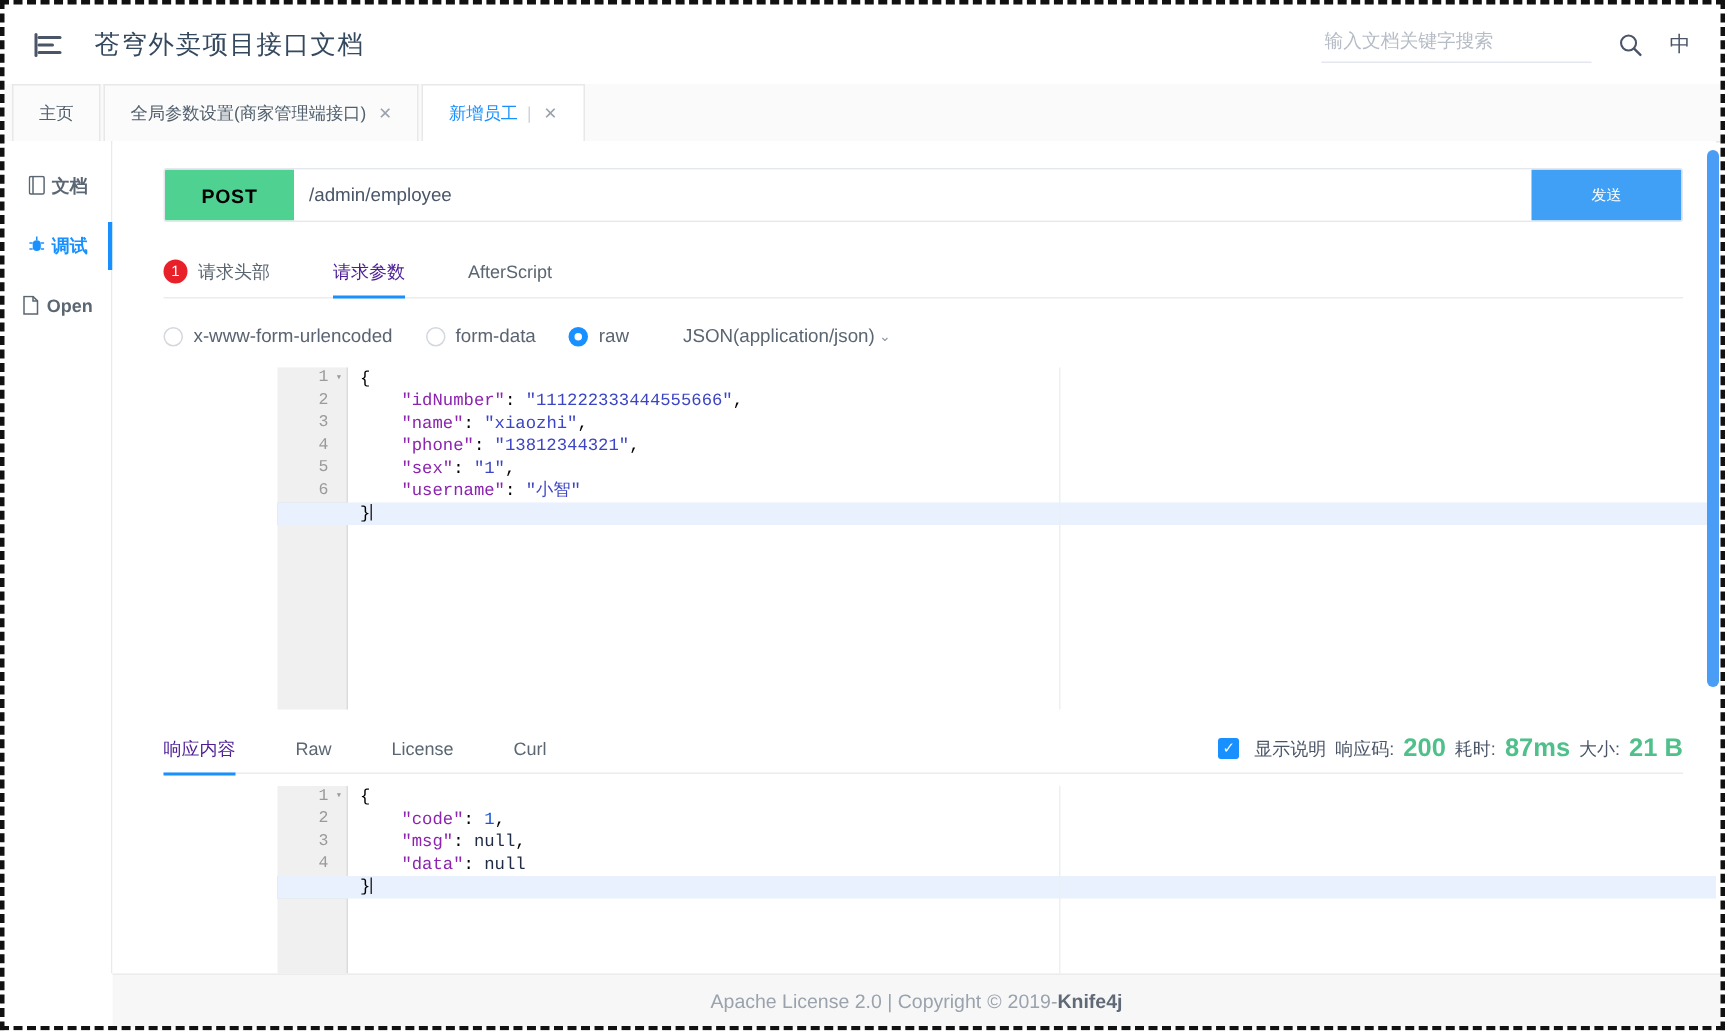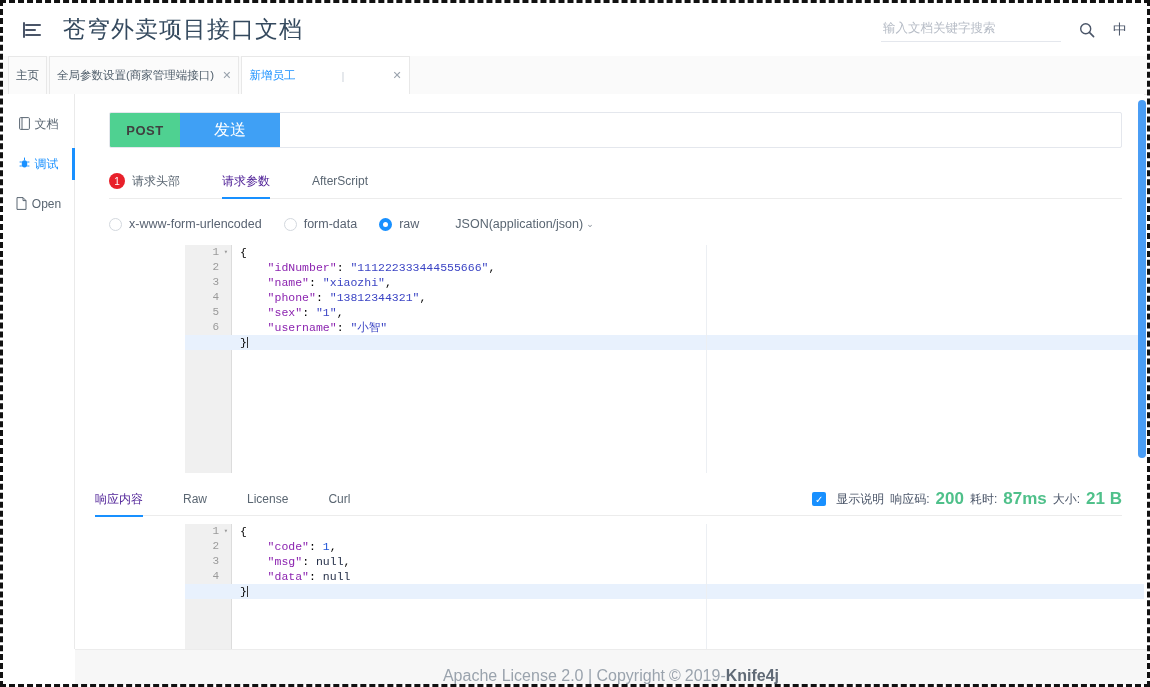--- a/index.html
+++ b/index.html
@@ -31,21 +31,21 @@
   .menu-icon{
     margin-left:20px;width:20px;height:20px;position:relative;
     cursor:pointer;color:#34495e;
   }
   .menu-icon span{position:absolute;left:2px;height:2px;background:#4a5568;border-radius:1px;}
   .menu-icon span:nth-child(1){top:4px;width:16px;}
   .menu-icon span:nth-child(2){top:9px;width:11px;}
   .menu-icon span:nth-child(3){top:14px;width:16px;}
   .menu-icon .bar-v{position:absolute;left:0;top:2px;width:2px;height:16px;background:#4a5568;border-radius:1px;}
   .app-title{
-    margin-left:20px;font-size:23px;color:#34495e;letter-spacing:1px;
+    margin-left:20px;font-size:17px;color:#34495e;letter-spacing:1px;
     font-family:"Liberation Sans","DejaVu Sans",sans-serif;
   }
   .header-right{
     margin-left:auto;display:flex;align-items:center;margin-right:18px;
   }
   .search-wrap{
     position:relative;width:180px;border-bottom:1px solid #e4e7ed;
     padding-bottom:5px;margin-right:14px;
   }
   .search-input{
@@ -62,37 +62,37 @@
   }
 
   
   .tabstrip{
     position:absolute;left:3px;top:56px;width:1144px;height:38px;
     background:#fafafa;border-bottom:1px solid #e8e8e8;
     display:flex;align-items:flex-end;
   }
   .tab{
     height:37px;display:flex;align-items:center;
-    padding:0 7px;font-size:11.5px;color:#52606d;
+    padding:0 17px;font-size:11.5px;color:#52606d;
     background:#fbfbfb;border:1px solid #e8e8e8;border-bottom:none;
     margin-right:2px;cursor:pointer;white-space:nowrap;
     font-family:"Liberation Sans","DejaVu Sans",sans-serif;
   }
   .tab.first{margin-left:5px;}
-  .tab.active{background:#fff;color:#1890ff;border-bottom:1px solid #fff;margin-bottom:-1px;gap:40px;}
+  .tab.active{background:#fff;color:#1890ff;border-bottom:1px solid #fff;margin-bottom:-1px;}
   .tab .close-x{
     margin-left:8px;font-size:11px;color:#9aa3ad;cursor:pointer;
   }
   .tab .sep{margin-left:6px;color:#cdd3da;}
 
   
   .sidebar{
     position:absolute;left:3px;top:94px;width:72px;height:555px;
     background:#fff;border-right:1px solid #eaeaea;
-    padding-top:10px;box-sizing:border-box;
+    padding-top:10px;box-sizing:border-box;font-weight:bold;
   }
   .side-item{
     height:40px;display:flex;align-items:center;justify-content:center;
     font-size:12px;color:#5a6672;cursor:pointer;gap:5px;
     position:relative;
   }
   .side-item .ico{font-size:12px;line-height:1;}
   .side-item.active{color:#1890ff;}
   .side-item.active:after{
     content:"";position:absolute;right:-1px;top:4px;width:3px;height:32px;
@@ -102,29 +102,29 @@
   
   .main{
     position:absolute;left:75px;top:94px;width:1069px;height:555px;
     background:#fff;overflow:hidden;
   }
   .urlbar{
     margin:18px 22px 0 34px;height:34px;display:flex;align-items:stretch;
     border:1px solid #e4e7ed;border-radius:2px;overflow:hidden;
   }
   .method{
-    width:70px;background:#4fd191;color:#404040;font-size:13px;font-weight:bold;
+    width:86px;background:#4fd191;color:#000000;font-size:13px;font-weight:bold;
     display:flex;align-items:center;justify-content:center;letter-spacing:.5px;
   }
   .url-input{
     flex:1;border:none;outline:none;padding:0 10px;font-size:12.5px;color:#4a5568;
     font-family:"Liberation Sans","DejaVu Sans",sans-serif;
   }
   .send-btn{
-    width:100px;background:#3fa0f5;color:#fff;font-size:16px;
+    width:100px;background:#3fa0f5;color:#fff;font-size:10px;
     display:flex;align-items:center;justify-content:center;cursor:pointer;
     border:none;font-family:"Liberation Sans","DejaVu Sans",sans-serif;
   }
 
   .req-tabs{
     margin:16px 22px 0 34px;height:34px;display:flex;align-items:center;
     border-bottom:1px solid #ececec;
   }
   .req-tab{
     height:33px;display:flex;align-items:center;font-size:12px;color:#5a6672;
@@ -187,21 +187,21 @@
   .tk-key{color:#8c24b0;}
   .tk-str{color:#3b44c4;}
   .tk-num{color:#1d53d6;}
   .tk-null{color:#1f2a44;}
   .caret-bar{
     display:inline-block;width:1px;height:11px;background:#333;vertical-align:-2px;
   }
 
   
   .resp-tabs{
-    margin:0 22px 0 20px;height:32px;display:flex;align-items:center;
+    margin:0 22px 0 34px;height:32px;display:flex;align-items:center;
     border-bottom:1px solid #ececec;position:relative;
   }
   .resp-meta{
     margin-left:auto;display:flex;align-items:center;font-size:12px;color:#4a5568;gap:6px;
   }
   .chk{
     width:14px;height:14px;background:#1890ff;border-radius:2px;
     display:flex;align-items:center;justify-content:center;color:#fff;font-size:10px;
     margin-right:4px;cursor:pointer;
   }
@@ -211,22 +211,22 @@
   
   .scrollbar{
     position:absolute;right:4px;top:100px;width:8px;height:358px;
     background:#4a9df5;border-radius:4px;cursor:pointer;z-index:20;
   }
 
   
   .footer{
     position:absolute;left:75px;top:649px;width:1072px;height:35px;
     background:#f7f7f7;border-top:1px solid #ececec;
-    display:flex;align-items:flex-end;justify-content:center;
-    font-size:16px;color:#9aa3ad;
+    display:flex;align-items:center;justify-content:center;
+    font-size:13px;color:#9aa3ad;
   }
   .footer .brand{color:#606a76;font-weight:bold;}
   .watermark{
     position:absolute;right:18px;top:655px;font-size:16px;color:#c8cdd3;
     letter-spacing:.5px;z-index:30;
   }
   .left-strip{
     position:absolute;left:3px;top:649px;width:72px;height:35px;background:#fff;
   }
 </style>
@@ -303,20 +303,21 @@
         </svg>
       </span>
       <span>Open</span>
     </div>
   </div>
 
   <div class="main">
 
     <div class="urlbar">
       <div class="method">POST</div>
+      <input class="url-input" type="text" value="/admin/employee" style="">
       <button class="send-btn">发送</button>
     </div>
 
     <div class="req-tabs">
       <div class="req-tab">
         <span class="badge">1</span>
         <span>请求头部</span>
       </div>
       <div class="req-tab active">
         <span>请求参数</span>

